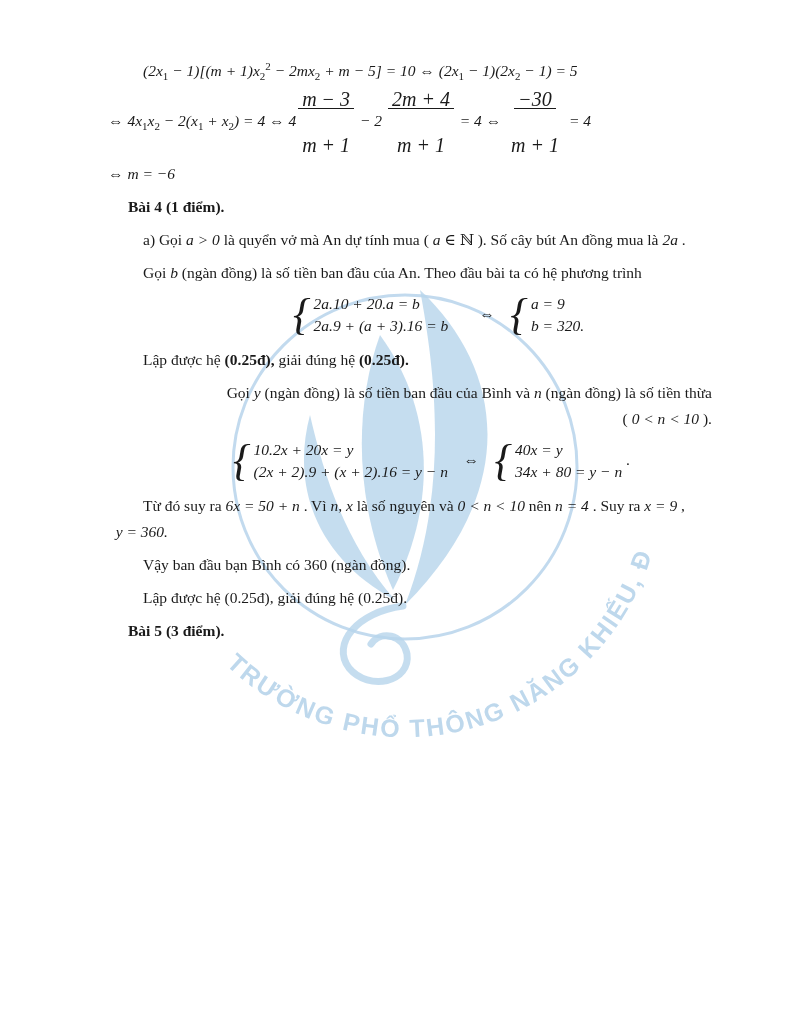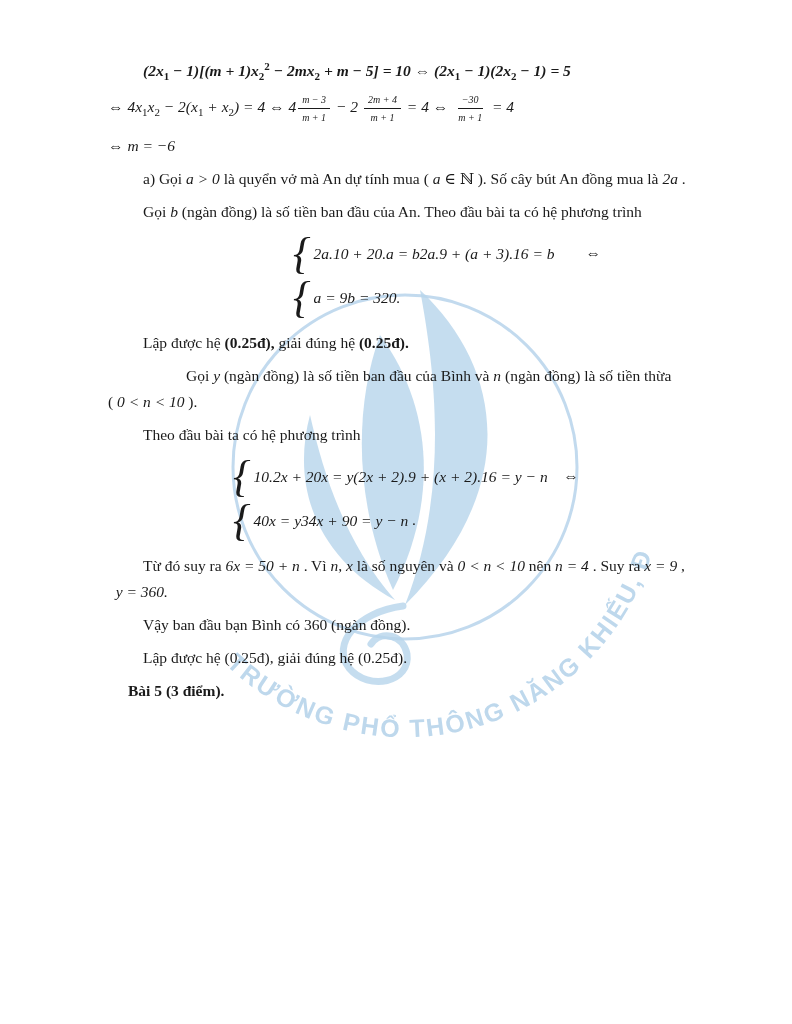--- a/index.html
+++ b/index.html
@@ -5,39 +5,39 @@
   html,body{margin:0;padding:0;}
   body{
     width:792px;height:1024px;position:relative;overflow:hidden;
     background:#ffffff;color:#1a1a1a;
     font-family:"Liberation Serif","DejaVu Serif","DejaVu Sans",serif;
   }
   .wm{position:absolute;left:85px;top:160px;width:600px;height:640px;z-index:0;}
   .page{position:absolute;left:108px;top:58px;width:604px;z-index:1;}
   p{margin:0 0 7px 0;font-size:15.5px;line-height:26px;text-indent:35px;}
   .math{text-indent:0;}
-  .ind35{text-indent:35px;font-weight:bold;}
-  .ind78{text-indent:78px;}
+  .ind35{text-indent:35px;}
+  .ind78{text-indent:78px;text-align:right;}
   .heading{text-indent:20px;font-weight:bold;}
   .sys{text-indent:0;margin:4px 0 10px 0;}
   .sys1{padding-left:185px;}
   .sys2{padding-left:125px;}
   .mi{font-style:italic;}
   .bb{font-weight:bold;}
   sub,sup{line-height:0;font-size:11px;}
   .frac{
     display:inline-flex;flex-direction:column;align-items:center;
     vertical-align:middle;font-style:italic;
-    font-size:10px;line-height:17px;margin:0 2px;
+    font-size:20px;line-height:17px;margin:0 2px;
   }
   .frac .num{border-bottom:1px solid #1a1a1a;padding:0 4px;}
-  .frac .den{padding:0 4px;}
+  .frac .den{padding:0 4px;margin-top:28px;}
   .cases{display:inline-flex;align-items:center;vertical-align:middle;font-style:italic;}
   .cases .brace{font-size:44px;font-weight:300;line-height:1;margin-right:3px;}
-  .cases .rows{display:inline-flex;flex-direction:row;}
+  .cases .rows{display:inline-flex;flex-direction:column;}
   .cases .row{line-height:22px;white-space:pre;}
 </style>
 </head>
 <body>
 
 <svg class="wm" viewBox="0 0 600 640" aria-hidden="true">
   <circle cx="320" cy="307" r="172" fill="none" stroke-width="3" opacity="0.85" stroke="#b7d4eb"></circle>
   <path d="M335 130 C420 210 435 330 320 445 C365 330 350 210 335 130 Z" opacity="0.8" fill="#b7d4eb"></path>
   <path d="M295 175 C350 250 352 345 308 430 C270 345 268 250 295 175 Z" opacity="0.8" fill="#b7d4eb"></path>
   <path d="M225 255 C205 330 235 400 310 440 C262 385 240 320 225 255 Z" opacity="0.8" fill="#b7d4eb"></path>
@@ -54,48 +54,48 @@
         <span class="num">m − 3</span>
         <span class="den">m + 1</span>
       </span><span class="mi"> − 2 </span><span class="frac">
         <span class="num">2m + 4</span>
         <span class="den">m + 1</span>
       </span><span class="mi"> = 4 ⇔ </span><span class="frac">
         <span class="num">−30</span>
         <span class="den">m + 1</span>
       </span><span class="mi"> = 4</span></p>
   <p class="math"><span class="mi">⇔ m = −6</span></p>
+  <p class="heading"><span class="bb">Bài 4 (1 điểm).</span></p>
   <p><span>a) Gọi </span><span class="mi">a &gt; 0</span><span> là quyển vở mà An dự tính mua ( </span><span class="mi">a</span><span> ∈ ℕ ). Số cây bút An đồng mua là </span><span class="mi">2a</span><span> .</span></p>
   <p><span>Gọi </span><span class="mi">b</span><span> (ngàn đồng) là số tiền ban đầu của An. Theo đầu bài ta có hệ phương trình</span></p>
   <p class="sys sys1"><span class="cases">
         <span class="brace">{</span>
         <span class="rows">
           <span class="row">2a.10 + 20.a = b</span>
           <span class="row">2a.9 + (a + 3).16 = b</span>
         </span>
       </span><span class="mi">  ⇔ </span><span class="cases">
         <span class="brace">{</span>
         <span class="rows">
           <span class="row">a = 9</span>
           <span class="row">b = 320.</span>
         </span>
       </span></p>
   <p><span>Lập được hệ </span><span class="bb">(0.25đ),</span><span> giải đúng hệ </span><span class="bb">(0.25đ).</span></p>
   <p class="ind78"><span>Gọi </span><span class="mi">y</span><span> (ngàn đồng) là số tiền ban đầu của Bình và </span><span class="mi">n</span><span> (ngàn đồng) là số tiền thừa</span><br><span>( </span><span class="mi">0 &lt; n &lt; 10</span><span> ).</span></p>
-  <p><span>Theo đầu bài ta có hệ phương trình</span></p>
   <p class="sys sys2"><span class="cases">
         <span class="brace">{</span>
         <span class="rows">
           <span class="row">10.2x + 20x = y</span>
           <span class="row">(2x + 2).9 + (x + 2).16 = y − n</span>
         </span>
       </span><span class="mi"> ⇔ </span><span class="cases">
         <span class="brace">{</span>
         <span class="rows">
           <span class="row">40x = y</span>
-          <span class="row">34x + 90 = y − n</span>
+          <span class="row">34x + 80 = y − n</span>
         </span>
       </span><span> .</span></p>
   <p><span>Từ đó suy ra </span><span class="mi">6x = 50 + n</span><span> . Vì </span><span class="mi">n</span><span>, </span><span class="mi">x</span><span> là số nguyên và </span><span class="mi">0 &lt; n &lt; 10</span><span> nên </span><span class="mi">n = 4</span><span> . Suy ra </span><span class="mi">x = 9</span><span> ,</span><br><span> </span><span class="mi">y = 360.</span></p>
   <p><span>Vậy ban đầu bạn Bình có 360 (ngàn đồng).</span></p>
   <p><span>Lập được hệ (0.25đ), giải đúng hệ (0.25đ).</span></p>
   <p class="heading"><span class="bb">Bài 5 (3 điểm).</span></p>
 </div>
 
 </body></html>

